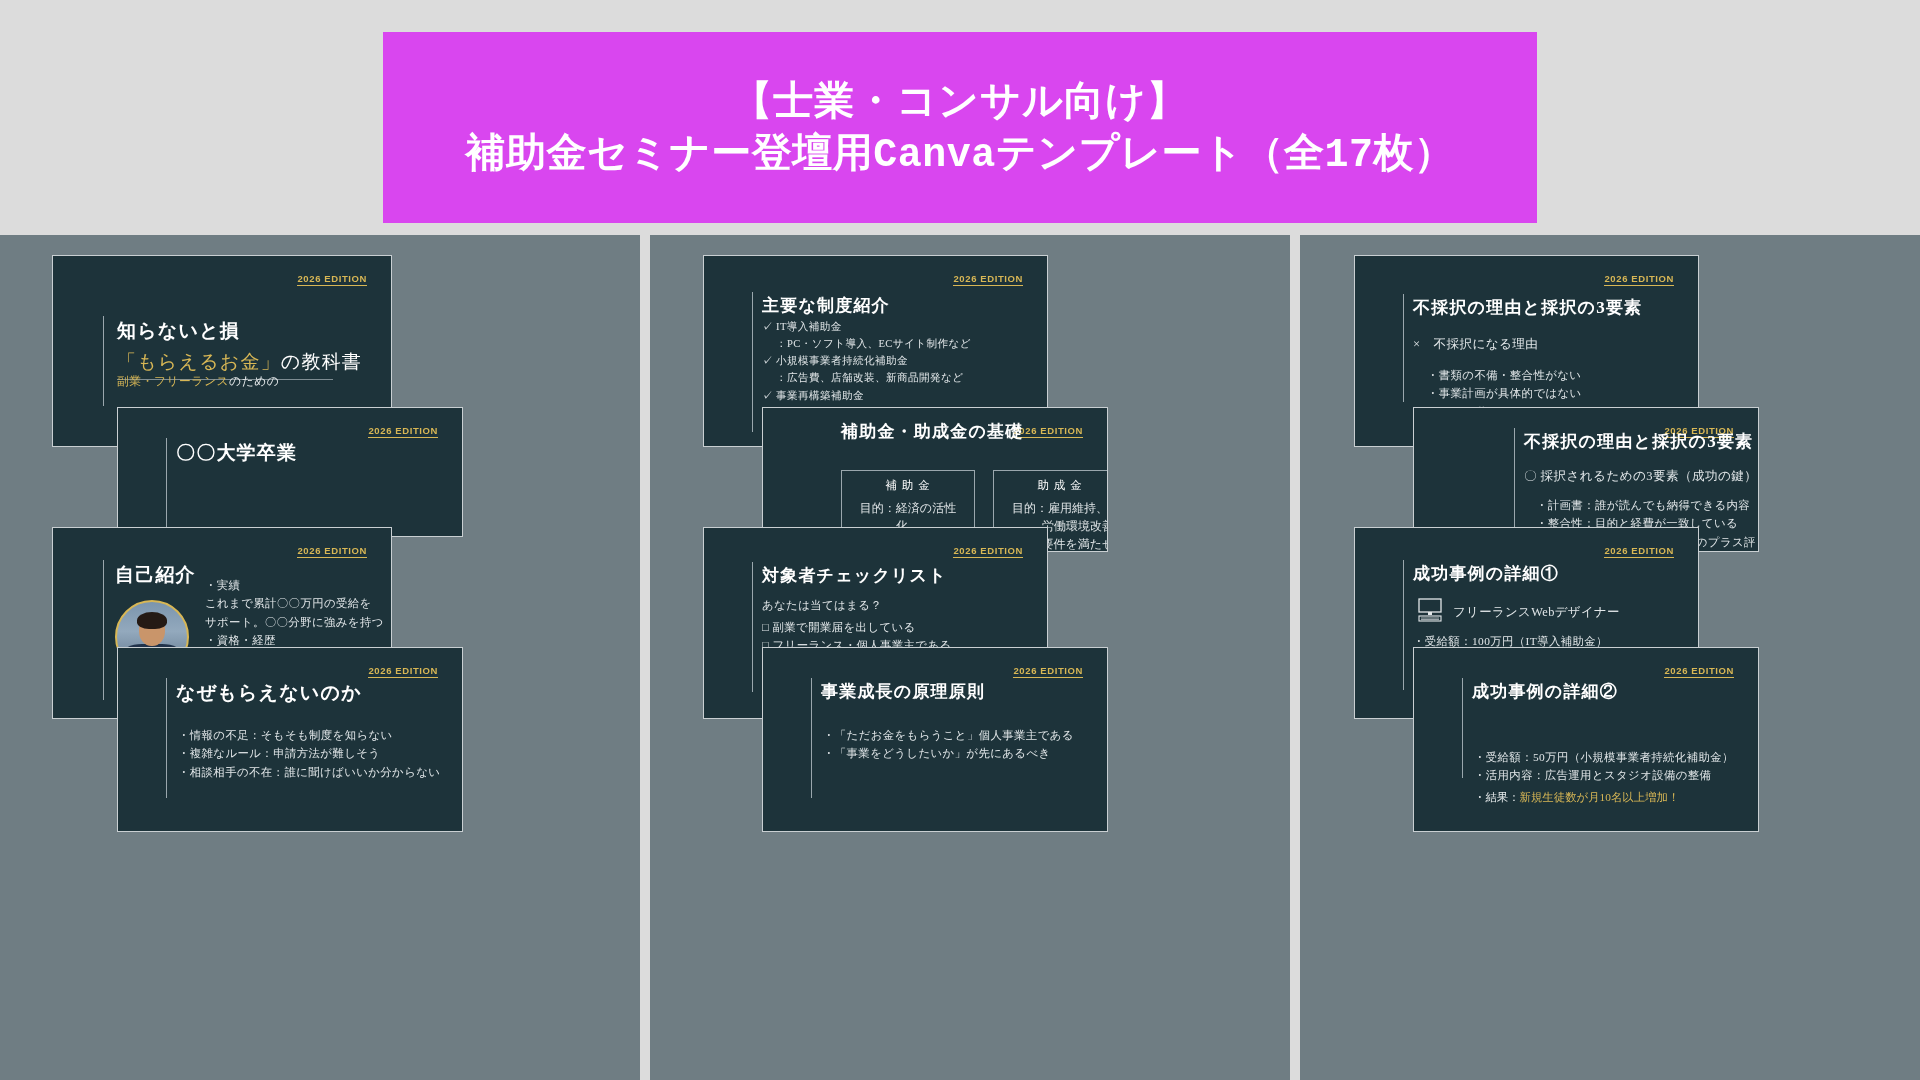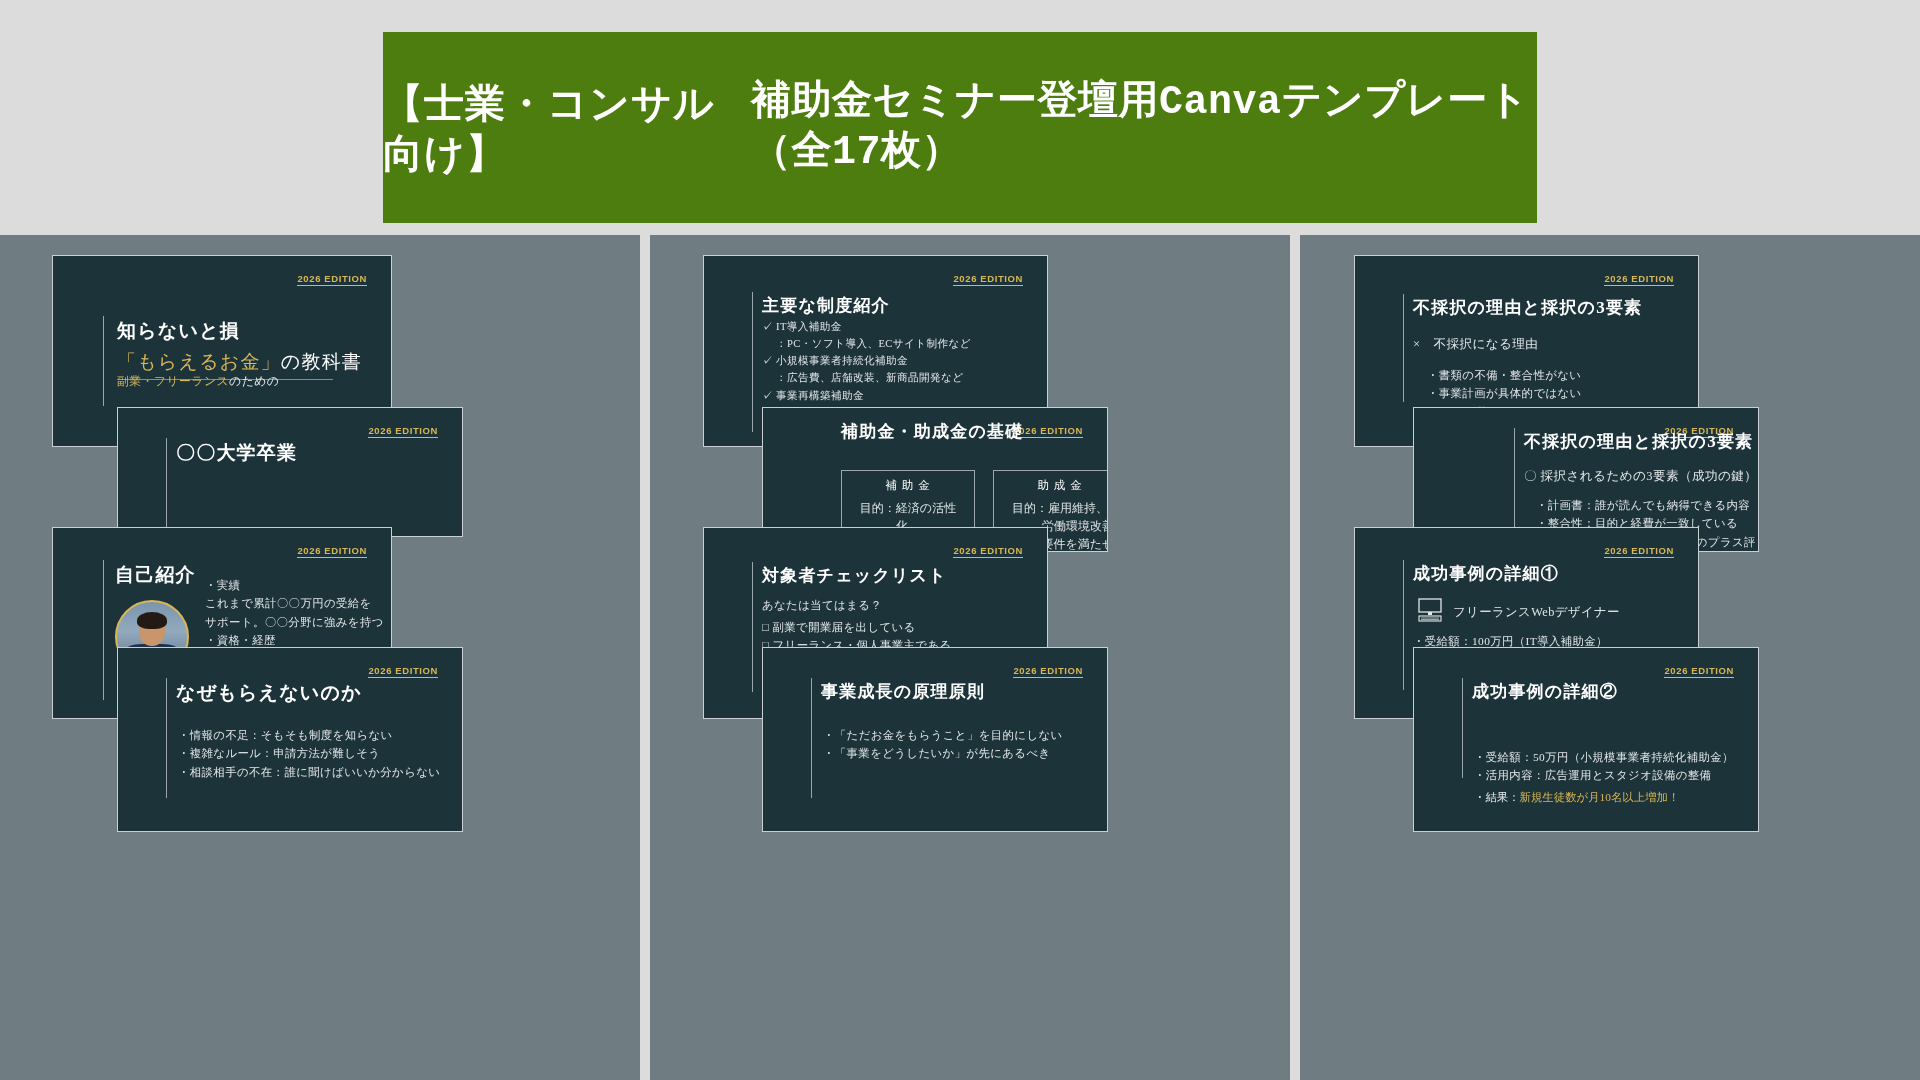--- a/index.html
+++ b/index.html
@@ -15,22 +15,22 @@
   }
 
   
   .header-band {
     position: absolute; left: 0; top: 0; width: 1920px; height: 235px;
     background: #dcdcdc;
   }
   .header-box {
     position: absolute; left: 383px; top: 32px;
     width: 1154px; height: 191px;
-    background: #4d7c0f;
-    display: flex; flex-direction: row;
+    background: #d946ef;
+    display: flex; flex-direction: column;
     align-items: center; justify-content: center;
     gap: 6px;
   }
   .header-line1 {
     color: #ffffff; font-size: 40px; font-weight: 700;
     letter-spacing: 1px; line-height: 1.25;
     font-family: "Liberation Sans", "DejaVu Sans", sans-serif;
   }
   .header-line2 {
     color: #ffffff; font-size: 40px; font-weight: 700;
@@ -256,21 +256,21 @@
 □ フリーランス・個人事業主である
 □ これから新しくツールや設備を導入したい
 □ 自分の商品をもっと広めたい（広告など）</div>
         <div class="gold" style="position:absolute; left:62px; top:168px; font-size:11.4px;">一つでも当てはまれば、受給のチャンスがあります！</div>
       </div>
 
       <div class="slide" style="left:112px; top:412px; width:346px; height:185px;">
         <div class="edition">2026 EDITION</div>
         <div class="accent-bar" style="left:48px; top:30px; height:120px;"></div>
         <div class="s-title s-title-sm" style="left:58px; top:32px;">事業成長の原理原則</div>
-        <div class="body-txt body-sm" style="left:60px; top:78px;">・「ただお金をもらうこと」を目的にしない
+        <div class="body-txt body-sm" style="left:60px; top:78px;">・「ただお金をもらうこと」個人事業主である
 ・「事業をどうしたいか」が先にあるべき</div>
       </div>
     </div>
 
     <div class="col-gap"></div>
 
     <div class="col col-3">
 
       <div class="slide" style="left:54px; top:20px; width:345px; height:192px;">
         <div class="edition">2026 EDITION</div>

